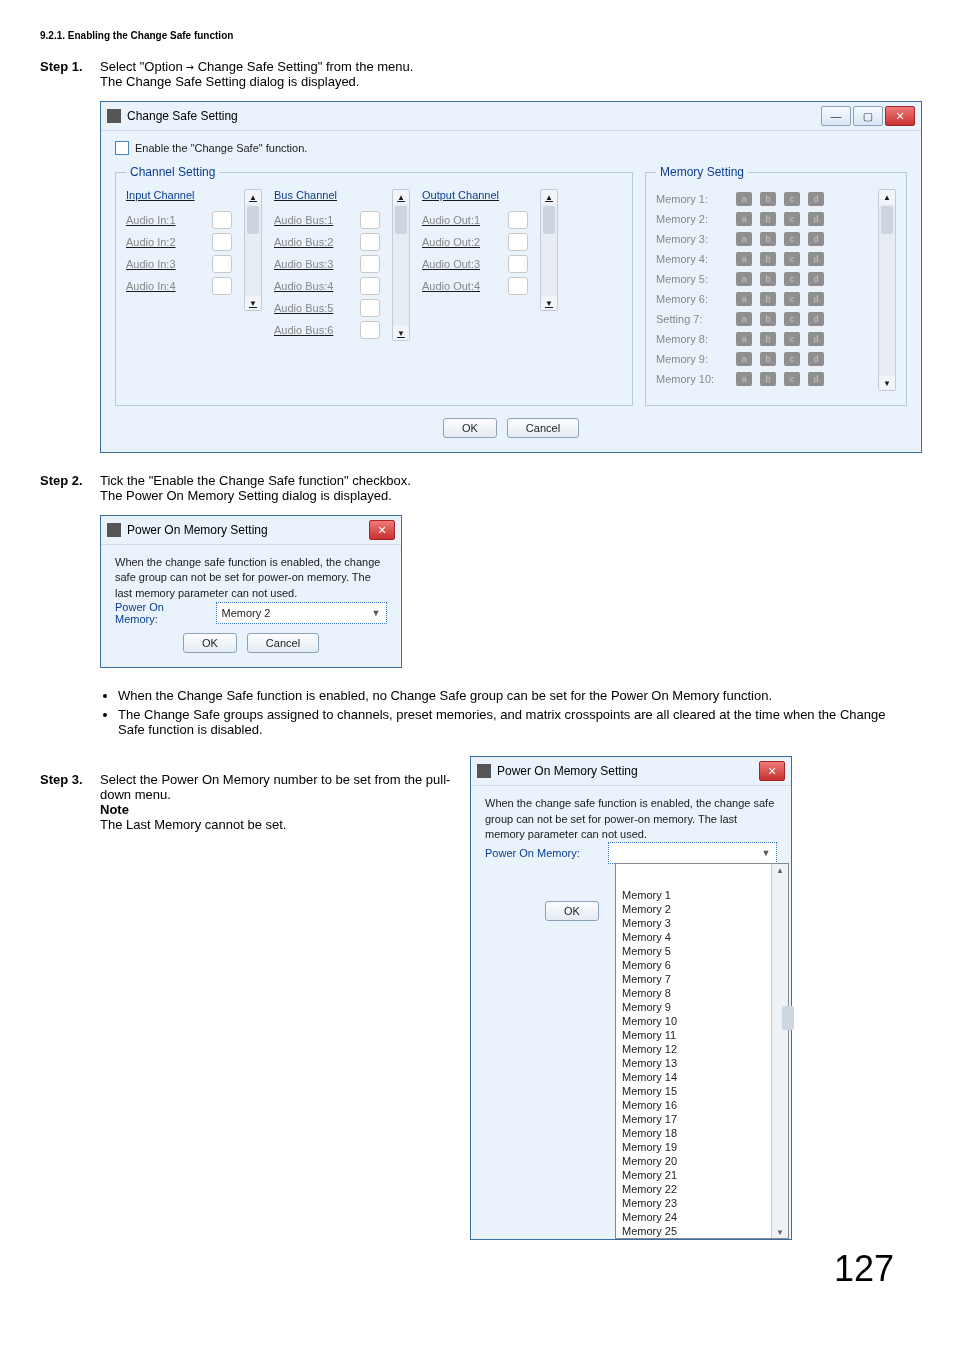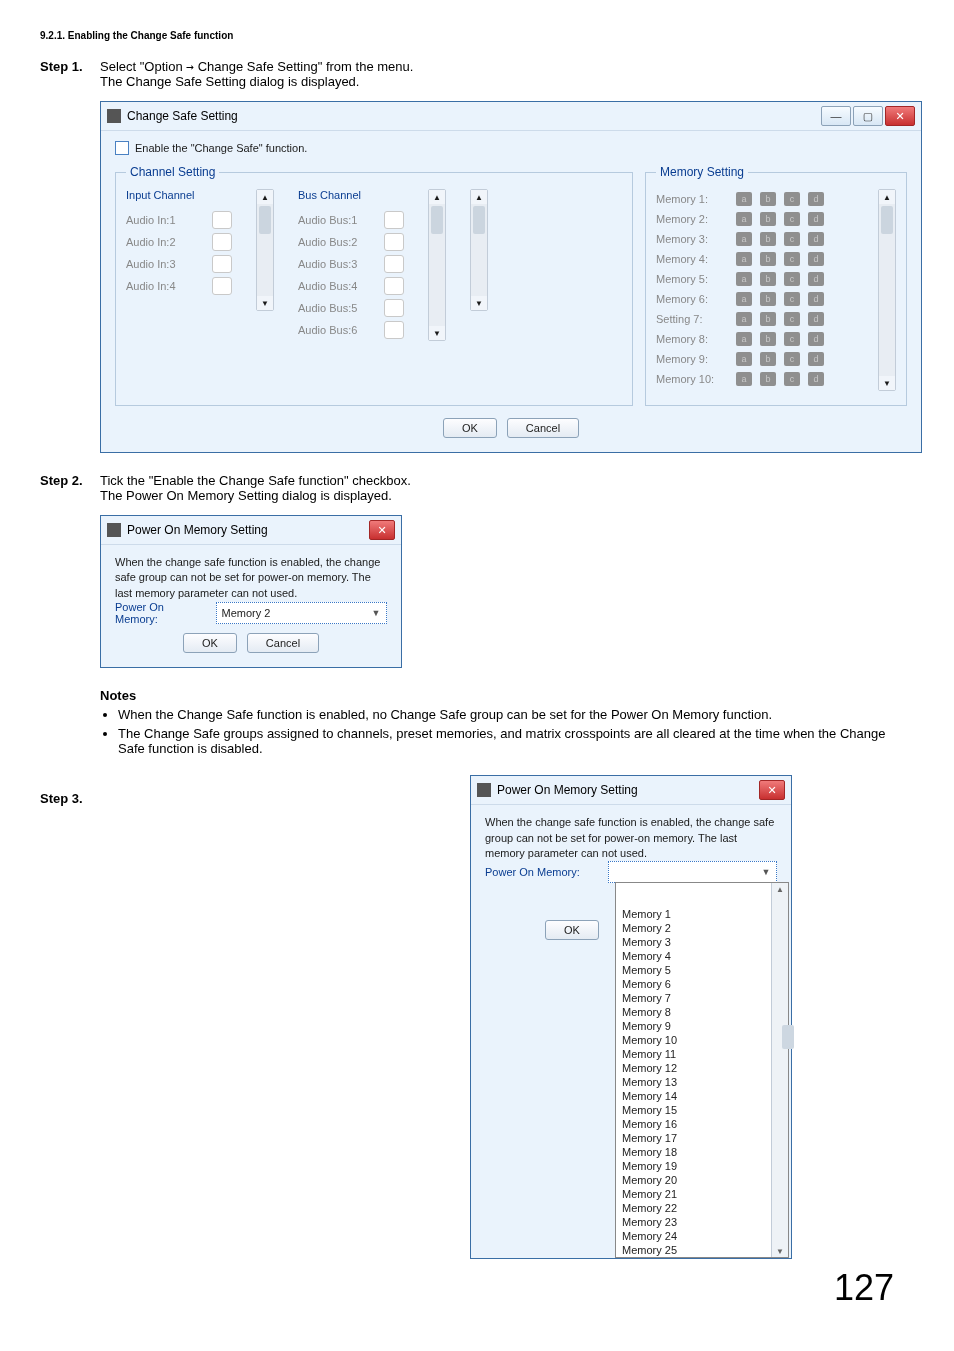--- a/index.html
+++ b/index.html
@@ -106,21 +106,22 @@
     display: inline-block;
     vertical-align: top;
   }
   fieldset.groupbox legend {
     color: #0a3d91;
     font-size: 12px;
     padding: 0 4px;
   }
   .channel-cols {
     display: flex;
-    gap: 24px;
+    gap: 12px;
+    text-decoration: underline;
   }
   .col-header {
     color: #0a3d91;
     margin-bottom: 8px;
   }
   .ch-row {
     display:flex; align-items:center; gap:8px; height:22px;
     color: #888;
   }
   .ch-label { width: 78px; }
@@ -335,20 +336,41 @@
                 </div>
               </div>
           </div>
           <div class="scrollbar-v" style="height:150px;">
             <div class="arrowbtn">▲</div>
             <div class="thumb"></div>
             <div style="flex:1"></div>
             <div class="arrowbtn">▼</div>
           </div>
 
+          <div>
+            <div class="col-header">Output Channel</div>
+            <div id="output-list">
+                <div class="ch-row">
+                  <span class="ch-label">Audio Out:1</span>
+                  <span class="sq"></span>
+                </div>
+                <div class="ch-row">
+                  <span class="ch-label">Audio Out:2</span>
+                  <span class="sq"></span>
+                </div>
+                <div class="ch-row">
+                  <span class="ch-label">Audio Out:3</span>
+                  <span class="sq"></span>
+                </div>
+                <div class="ch-row">
+                  <span class="ch-label">Audio Out:4</span>
+                  <span class="sq"></span>
+                </div>
+              </div>
+          </div>
           <div class="scrollbar-v" style="height:120px;">
             <div class="arrowbtn">▲</div>
             <div class="thumb"></div>
             <div style="flex:1"></div>
             <div class="arrowbtn">▼</div>
           </div>
         </div>
       </fieldset>
 
       <fieldset class="groupbox" style="width:240px;">
@@ -474,34 +496,38 @@
     </div>
     <div class="btnrow-center-sm">
       <div class="btn">OK</div>
       <div class="btn">Cancel</div>
     </div>
   </div>
 </div>
 
 
 <div class="notes">
-  <div class="notes-title">Notes</div>
   <ul id="notes-list">
       <li>When the Change Safe function is enabled, no Change Safe group can be set for the Power On Memory function.</li>
       <li>The Change Safe groups assigned to channels, preset memories, and matrix crosspoints are all cleared at the time when the Change Safe function is disabled.</li>
     </ul>
 </div>
 
 <br>
 
 
 <div class="step3-wrap">
   <div class="step3-left">
     <div class="step-row">
       <div class="step-label">Step 3.</div>
+      <div class="step-body">
+        <span>Select the Power On Memory number to be set from the pull-down menu.</span><br>
+        <b>Note</b><br>
+        <span>The Last Memory cannot be set.</span>
+      </div>
     </div>
   </div>
 
   <div class="dialog dialog-medium" style="margin:0;">
     <div class="titlebar">
       <div class="titlebar-left">
         <span class="app-icon"></span>
         <span>Power On Memory Setting</span>
       </div>
       <div class="winbtns">

